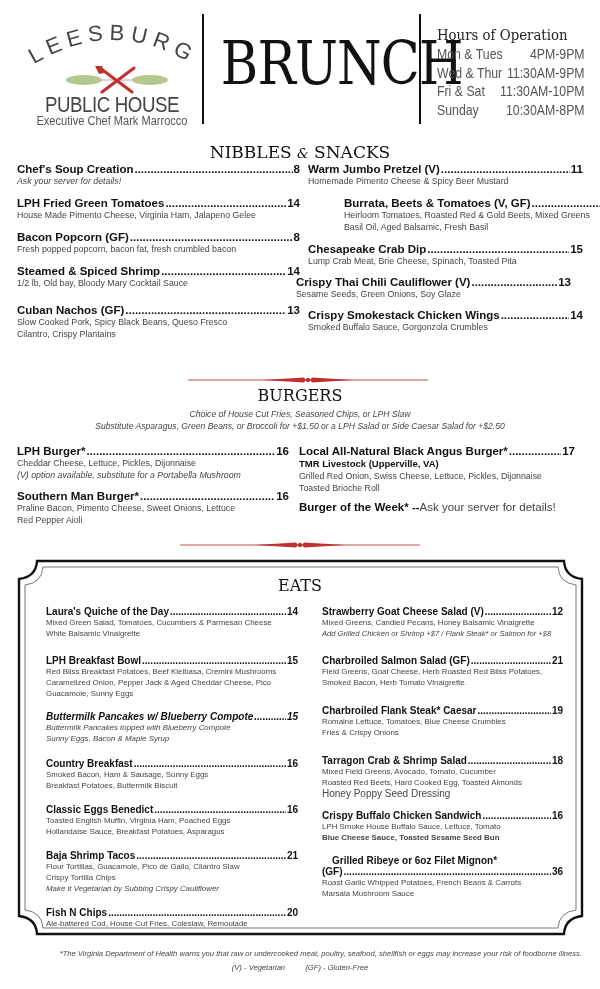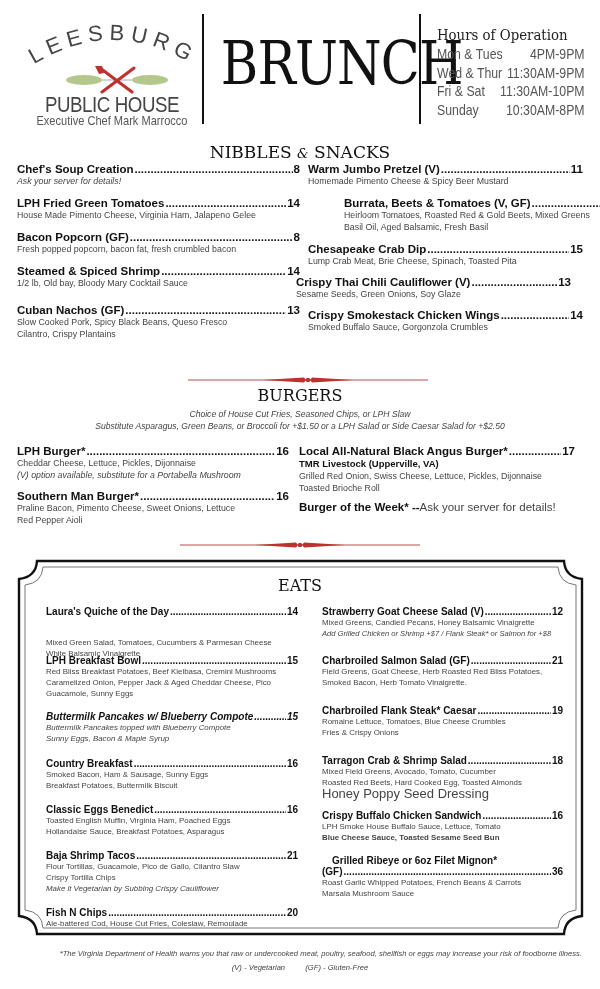--- a/index.html
+++ b/index.html
@@ -232,21 +232,21 @@
   <path d="M26,8 L541,8 Q542,24 559,26 L559,351 Q542,353 541,369 L26,369 Q25,353 8,351 L8,26 Q25,24 26,8 Z" fill="none" stroke="#666" stroke-width="0.9"></path>
 </svg>
 <div class="sec-head" style="left:200px; top:576px; width:200px; font-size:16px;">EATS</div>
 
 <div class="item" style="left:46px; top:606px; width:252px;">
   <div class="item-name-row" style="font-size:10px;">
       <span>Laura's Quiche of the Day</span>
       <span class="dots"></span>
       <span>14</span>
     </div>
-  <div class="item-desc" style="font-size:7.9px; line-height:11px;margin-top:20px;">Mixed Green Salad, Tomatoes, Cucumbers &amp; Parmesan Cheese</div>
+  <div class="item-desc" style="font-size:7.9px; line-height:11px;">Mixed Green Salad, Tomatoes, Cucumbers &amp; Parmesan Cheese</div>
   <div class="item-desc" style="font-size:7.9px; line-height:11px;">White Balsamic Vinaigrette</div>
 </div>
 <div class="item" style="left:46px; top:655px; width:252px;">
   <div class="item-name-row" style="font-size:10px;">
       <span>LPH Breakfast Bowl</span>
       <span class="dots"></span>
       <span>15</span>
     </div>
   <div class="item-desc" style="font-size:7.9px; line-height:11px;">Red Bliss Breakfast Potatoes, Beef Kielbasa, Cremini Mushrooms</div>
   <div class="item-desc" style="font-size:7.9px; line-height:11px;">Caramelized Onion, Pepper Jack &amp; Aged Cheddar Cheese, Pico</div>
@@ -326,21 +326,21 @@
   <div class="item-desc" style="font-size:7.9px; line-height:11px;">Fries &amp; Crispy Onions</div>
 </div>
 <div class="item" style="left:322px; top:755px; width:241px;">
   <div class="item-name-row" style="font-size:10px;">
       <span>Tarragon Crab &amp; Shrimp Salad</span>
       <span class="dots"></span>
       <span>18</span>
     </div>
   <div class="item-desc" style="font-size:7.9px; line-height:11px;">Mixed Field Greens, Avocado, Tomato, Cucumber</div>
   <div class="item-desc" style="font-size:7.9px; line-height:11px;">Roasted Red Beets, Hard Cooked Egg, Toasted Almonds</div>
-  <div class="item-desc" style="font-size:13px; line-height:11px;">Honey Poppy Seed Dressing</div>
+  <div class="item-desc" style="font-size:10px; line-height:11px;">Honey Poppy Seed Dressing</div>
 </div>
 <div class="item" style="left:322px; top:810px; width:241px;">
   <div class="item-name-row" style="font-size:10px;">
       <span>Crispy Buffalo Chicken Sandwich</span>
       <span class="dots"></span>
       <span>16</span>
     </div>
   <div class="item-desc" style="font-size:7.9px; line-height:11px;">LPH Smoke House Buffalo Sauce, Lettuce, Tomato</div>
   <div class="item-desc" style="font-size:7.9px; line-height:11px;font-weight:bold;">Blue Cheese Sauce, Toasted Sesame Seed Bun</div>
 </div>

